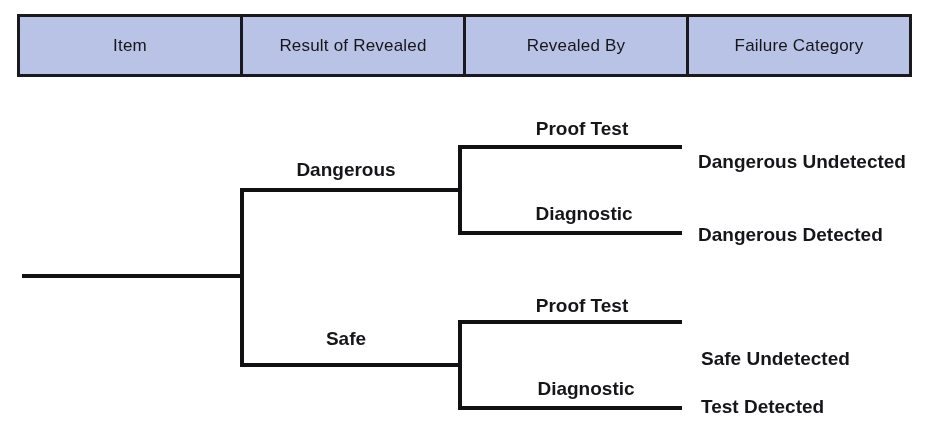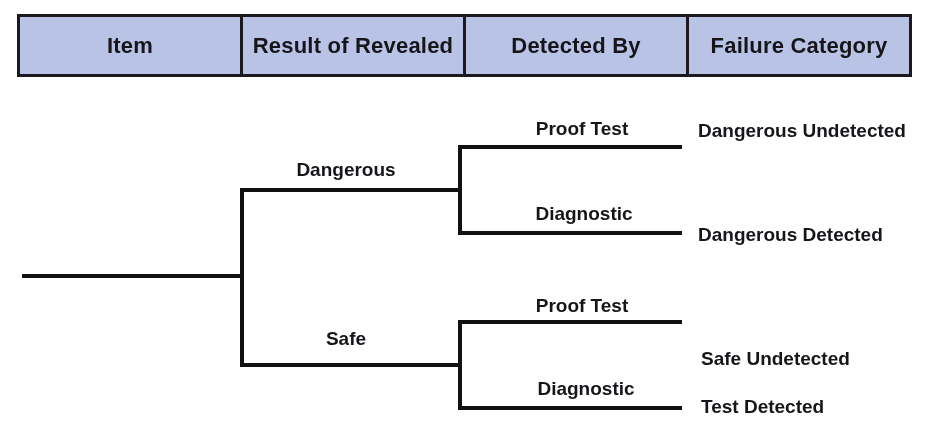--- a/index.html
+++ b/index.html
@@ -27,22 +27,22 @@
     display: flex;
     border: 3px solid var(--border, #1a1a1e);
     box-sizing: border-box;
   }
   .header-cell {
     flex: 1 1 0;
     background: var(--header-fill, #b9c3e6);
     display: flex;
     align-items: center;
     justify-content: center;
-    font-weight: bold;
-    font-size: 22px;
+    font-weight: normal;
+    font-size: 17px;
     letter-spacing: 0.2px;
     color: var(--text, #16161a);
     white-space: nowrap;
   }
   .header-cell + .header-cell {
     border-left: 3px solid var(--border, #1a1a1e);
   }
   
   .line {
     position: absolute;
@@ -62,21 +62,21 @@
   }
 </style>
 </head>
 <body>
 
 <div class="canvas">
 
   <div class="header-table">
     <div class="header-cell">Item</div>
     <div class="header-cell">Result of Revealed</div>
-    <div class="header-cell">Detected By</div>
+    <div class="header-cell">Revealed By</div>
     <div class="header-cell">Failure Category</div>
   </div>
 
   <div class="line" style="left:22px;  top:274px; width:220px; height:4px;"></div>
   <div class="line" style="left:240px; top:188px; width:4px;  height:179px;"></div>
   <div class="line" style="left:240px; top:188px; width:222px; height:4px;"></div>
   <div class="line" style="left:240px; top:363px; width:222px; height:4px;"></div>
   <div class="line" style="left:458px; top:145px; width:4px;  height:90px;"></div>
   <div class="line" style="left:458px; top:145px; width:224px; height:4px;"></div>
   <div class="line" style="left:458px; top:231px; width:224px; height:4px;"></div>
@@ -84,18 +84,18 @@
   <div class="line" style="left:458px; top:320px; width:224px; height:4px;"></div>
   <div class="line" style="left:458px; top:406px; width:224px; height:4px;"></div>
 
   <div class="tree-label centered" style="left:346px; top:159px;">Dangerous</div>
   <div class="tree-label centered" style="left:346px; top:328px;text-align:right;">Safe</div>
   <div class="tree-label centered" style="left:582px; top:118px;">Proof Test</div>
   <div class="tree-label centered" style="left:584px; top:203px;">Diagnostic</div>
   <div class="tree-label centered" style="left:582px; top:295px;">Proof Test</div>
   <div class="tree-label centered" style="left:586px; top:378px;">Diagnostic</div>
 
-  <div class="tree-label" style="left:698px; top:120px;">Dangerous Undetected</div>
+  <div class="tree-label" style="left:698px; top:151px;">Dangerous Undetected</div>
   <div class="tree-label" style="left:698px; top:224px;">Dangerous Detected</div>
   <div class="tree-label" style="left:701px; top:312px;margin-top:36px;">Safe Undetected</div>
   <div class="tree-label" style="left:701px; top:396px;">Test Detected</div>
 
 </div>
 
 </body></html>

